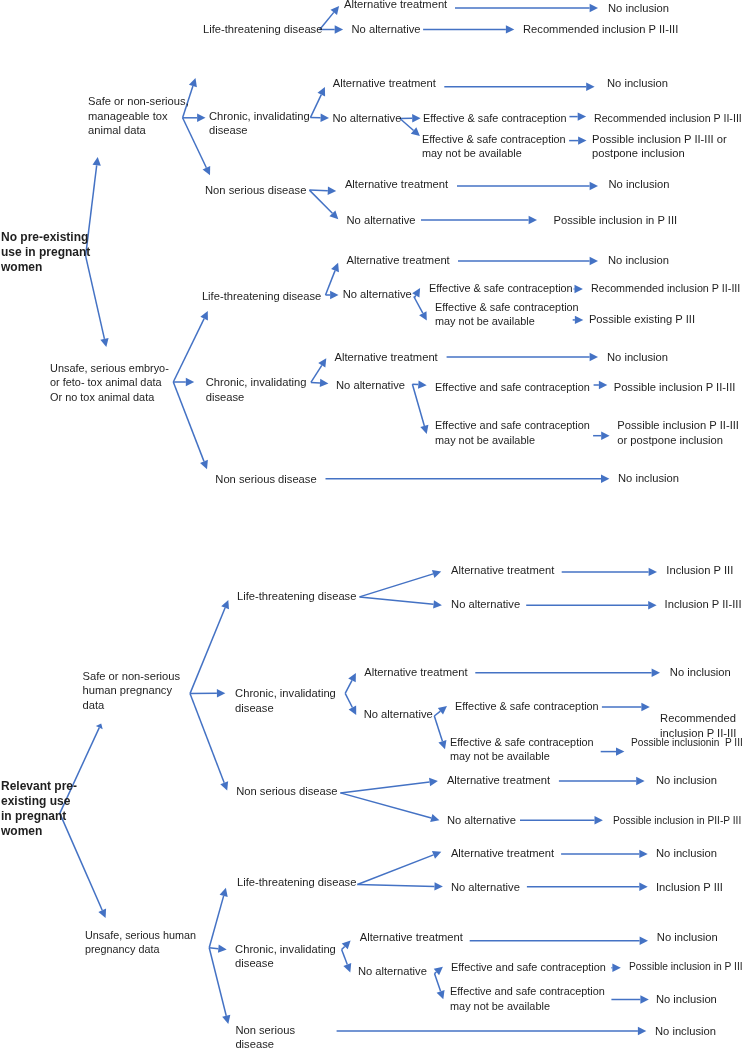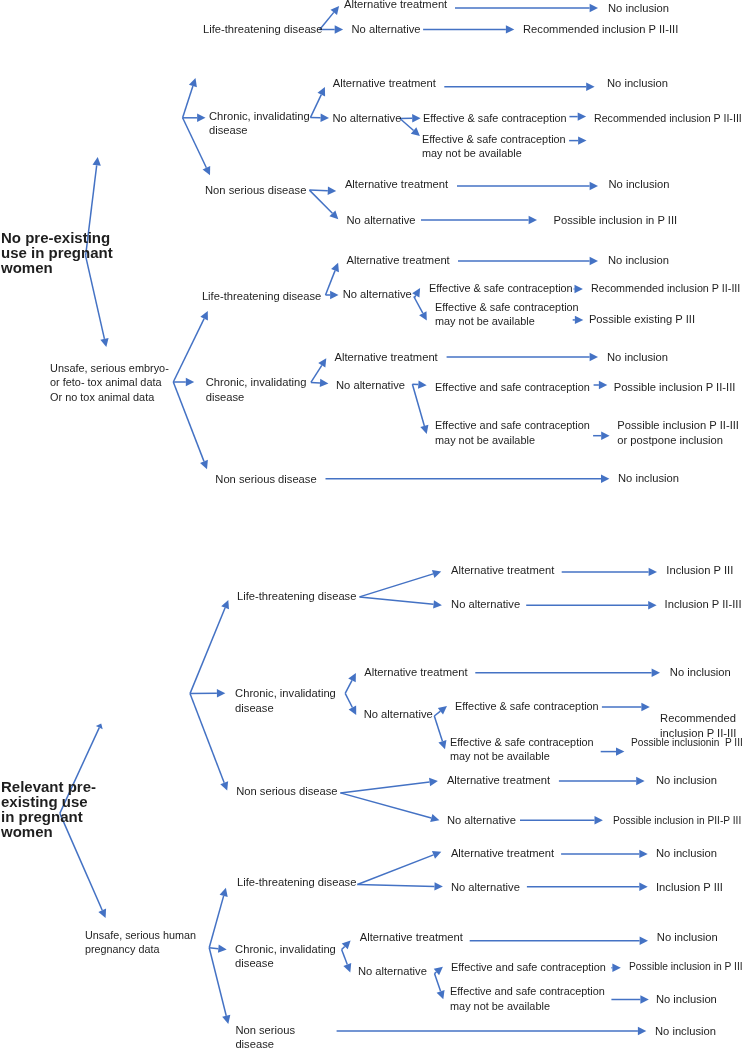--- a/index.html
+++ b/index.html
@@ -1,21 +1,21 @@
 <!DOCTYPE html>
 <html><head>
 <meta charset="utf-8">
 <style>
   html,body{margin:0;padding:0;background:#ffffff;}
   #page{position:relative;width:745px;height:1049px;background:#ffffff;overflow:hidden;
         font-family:"Liberation Sans",sans-serif;}
   svg#wires{position:absolute;left:0;top:0;width:745px;height:1049px;overflow:visible;}
   .t{position:absolute;font-size:11.2px;line-height:14.6px;color:#1f1f1f;white-space:pre;
      letter-spacing:0;}
-  .t.b{font-weight:700;font-size:15px;line-height:15.1px;}
+  .t.b{font-weight:700;font-size:12px;line-height:15.1px;}
 </style>
 </head>
 <body>
 
 <div id="page">
 <svg id="wires" viewBox="0 0 745 1049">
 <g>
         <path d="M 85.60 255.80 L 96.68 165.34" stroke="#4472C4" stroke-width="1.5" fill="none" stroke-linecap="butt"></path>
         <polygon points="97.70,157.00 100.85,165.85 92.51,164.83" fill="#4472C4"></polygon>
       </g>
@@ -304,38 +304,43 @@
         <polygon points="648.80,999.50 640.40,1003.70 640.40,995.30" fill="#4472C4"></polygon>
       </g>
 <g>
         <path d="M 336.60 1031.00 L 637.90 1031.00" stroke="#4472C4" stroke-width="1.5" fill="none" stroke-linecap="butt"></path>
         <polygon points="646.30,1031.00 637.90,1035.20 637.90,1026.80" fill="#4472C4"></polygon>
       </g>
 </svg>
 <div class="t b" style="left:1.0px;top:230.0px">No pre-existing
 use in pregnant
 women</div>
+<div class="t" style="left:88.0px;top:94.3px">Safe or non-serious,
+manageable tox
+animal data</div>
 <div class="t" style="left:50.0px;top:360.6px;transform:scaleX(0.9750);transform-origin:0 0">Unsafe, serious embryo-
 or feto- tox animal data
 Or no tox animal data</div>
 <div class="t" style="left:203.0px;top:21.6px">Life-threatening disease</div>
 <div class="t" style="left:209.0px;top:108.6px">Chronic, invalidating
 disease</div>
 <div class="t" style="left:205.0px;top:182.6px">Non serious disease</div>
 <div class="t" style="left:344.0px;top:-3.5px">Alternative treatment</div>
 <div class="t" style="left:351.5px;top:21.6px">No alternative</div>
 <div class="t" style="left:608.0px;top:0.6px">No inclusion</div>
 <div class="t" style="left:523.0px;top:21.6px">Recommended inclusion P II-III</div>
 <div class="t" style="left:332.7px;top:75.6px">Alternative treatment</div>
 <div class="t" style="left:332.4px;top:110.6px">No alternative</div>
 <div class="t" style="left:607.0px;top:75.6px">No inclusion</div>
 <div class="t" style="left:423.0px;top:110.6px;transform:scaleX(0.9720);transform-origin:0 0">Effective &amp; safe contraception</div>
 <div class="t" style="left:422.0px;top:131.6px;transform:scaleX(0.9720);transform-origin:0 0">Effective &amp; safe contraception
 may not be available</div>
 <div class="t" style="left:593.5px;top:110.6px;transform:scaleX(0.9520);transform-origin:0 0">Recommended inclusion P II-III</div>
+<div class="t" style="left:592.0px;top:131.6px">Possible inclusion P II-III or
+postpone inclusion</div>
 <div class="t" style="left:344.9px;top:176.6px">Alternative treatment</div>
 <div class="t" style="left:346.5px;top:212.6px">No alternative</div>
 <div class="t" style="left:608.5px;top:176.6px">No inclusion</div>
 <div class="t" style="left:553.6px;top:212.6px">Possible inclusion in P III</div>
 <div class="t" style="left:201.9px;top:289.4px">Life-threatening disease</div>
 <div class="t" style="left:205.7px;top:375.4px">Chronic, invalidating
 disease</div>
 <div class="t" style="left:215.3px;top:471.6px">Non serious disease</div>
 <div class="t" style="left:346.5px;top:253.4px">Alternative treatment</div>
 <div class="t" style="left:342.7px;top:287.1px">No alternative</div>
@@ -352,20 +357,23 @@
 <div class="t" style="left:434.7px;top:418.4px;transform:scaleX(0.9740);transform-origin:0 0">Effective and safe contraception
 may not be available</div>
 <div class="t" style="left:613.7px;top:379.6px">Possible inclusion P II-III</div>
 <div class="t" style="left:617.3px;top:418.4px">Possible inclusion P II-III
 or postpone inclusion</div>
 <div class="t" style="left:618.0px;top:470.7px">No inclusion</div>
 <div class="t b" style="left:1.0px;top:778.5px">Relevant pre-
 existing use
 in pregnant
 women</div>
+<div class="t" style="left:82.5px;top:668.6px">Safe or non-serious
+human pregnancy
+data</div>
 <div class="t" style="left:84.6px;top:927.9px;transform:scaleX(0.9650);transform-origin:0 0">Unsafe, serious human
 pregnancy data</div>
 <div class="t" style="left:237.0px;top:589.4px">Life-threatening disease</div>
 <div class="t" style="left:235.1px;top:686.0px">Chronic, invalidating
 disease</div>
 <div class="t" style="left:236.2px;top:784.1px">Non serious disease</div>
 <div class="t" style="left:451.1px;top:563.4px">Alternative treatment</div>
 <div class="t" style="left:451.1px;top:597.2px">No alternative</div>
 <div class="t" style="left:666.3px;top:563.4px">Inclusion P III</div>
 <div class="t" style="left:664.6px;top:597.2px">Inclusion P II-III</div>

